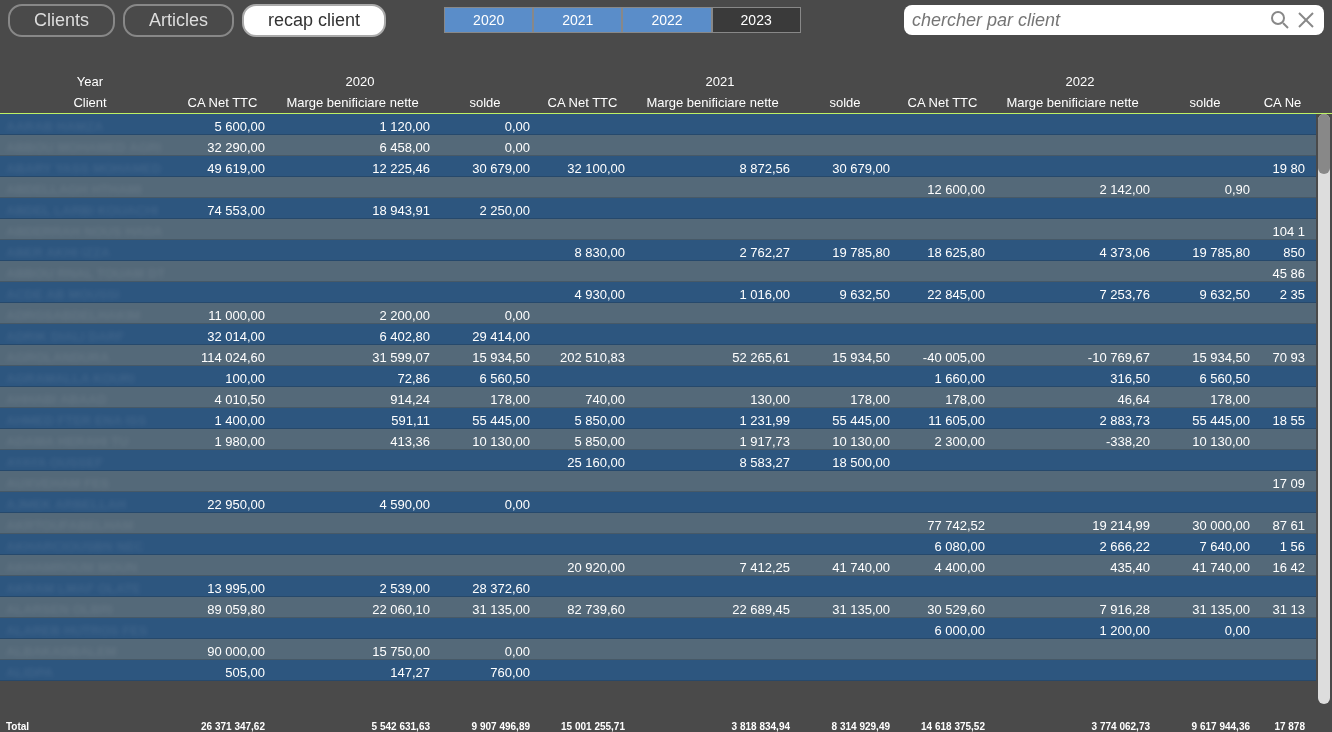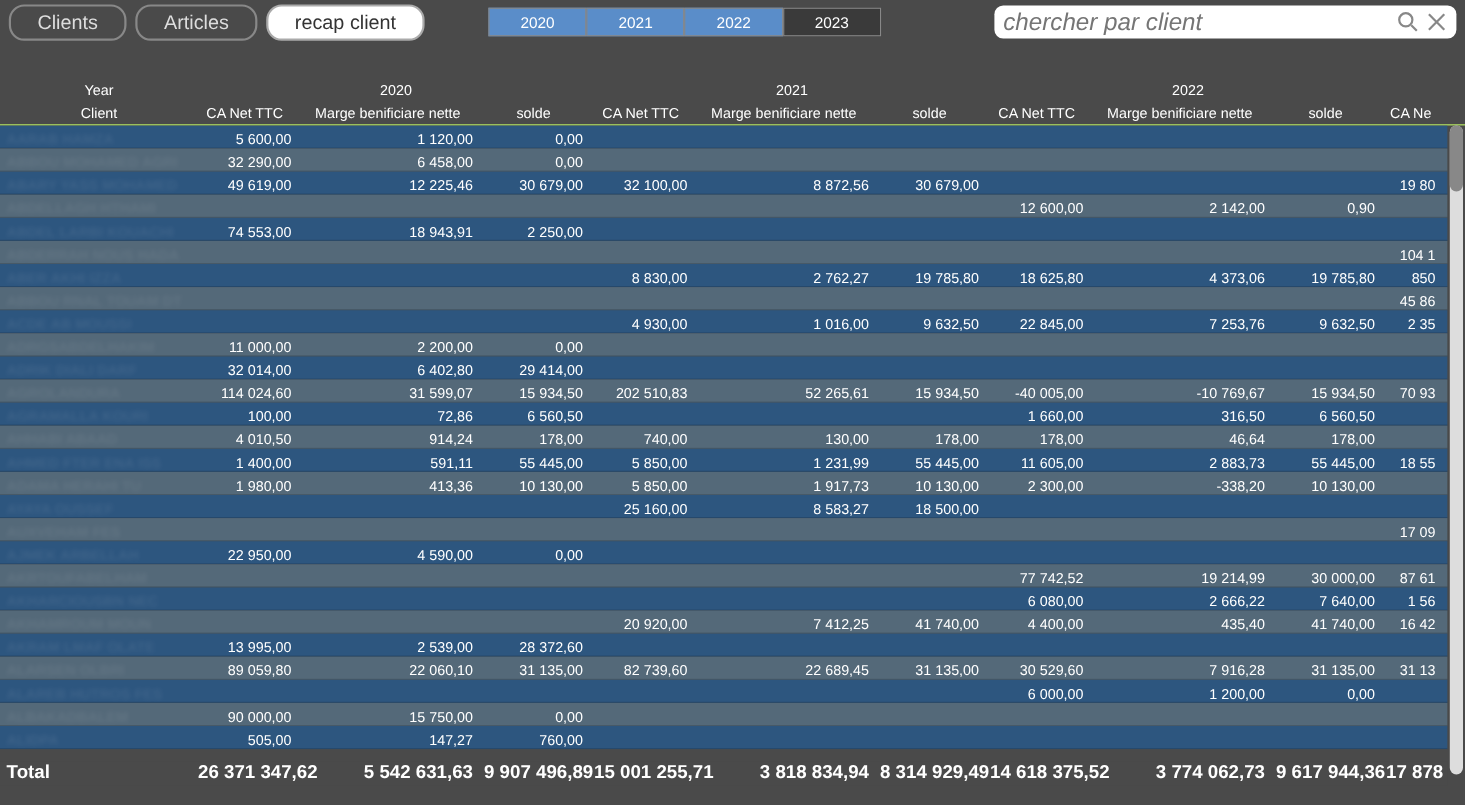--- a/index.html
+++ b/index.html
@@ -51,21 +51,21 @@
     background: #fff;
     border-radius: 8px;
     padding: 2px 8px;
     width: 420px;
     height: 30px;
   }
   .search-input {
     flex: 1;
     border: none;
     outline: none;
-    font-size: 22px;
+    font-size: 18px;
     font-style: italic;
     color: #737373;
     background: transparent;
   }
   .search-icon, .close-icon {
     color: #888;
     cursor: pointer;
     display: flex; align-items: center;
     margin-left: 6px;
   }
@@ -107,24 +107,24 @@
     overflow: hidden;
     font-weight: bold;
   }
   .num-cell { text-align: right; padding-right: 10px; white-space: nowrap; }
   .w-ca { width: 95px; }
   .w-marge { width: 165px; }
   .w-solde { width: 100px; }
   .w-last { width: 55px; overflow: hidden; }
   .total-row {
     position: absolute;
-    bottom: 18px; left: 0; right: 16px;
+    bottom: 0; left: 0; right: 16px;
     display: flex; height: 22px;
-    font-size: 17px; font-weight: bold;
-    align-items: flex-start;
+    font-size: 10px; font-weight: bold;
+    align-items: flex-end;
     background: #4a4a4a;
   }
   .total-row .client-cell { filter: none; color: #fff; }
   .scrollbar {
     position: absolute;
     top: 44px; right: 2px; bottom: 28px;
     width: 12px;
     background: #ddd;
     border-radius: 6px;
   }

